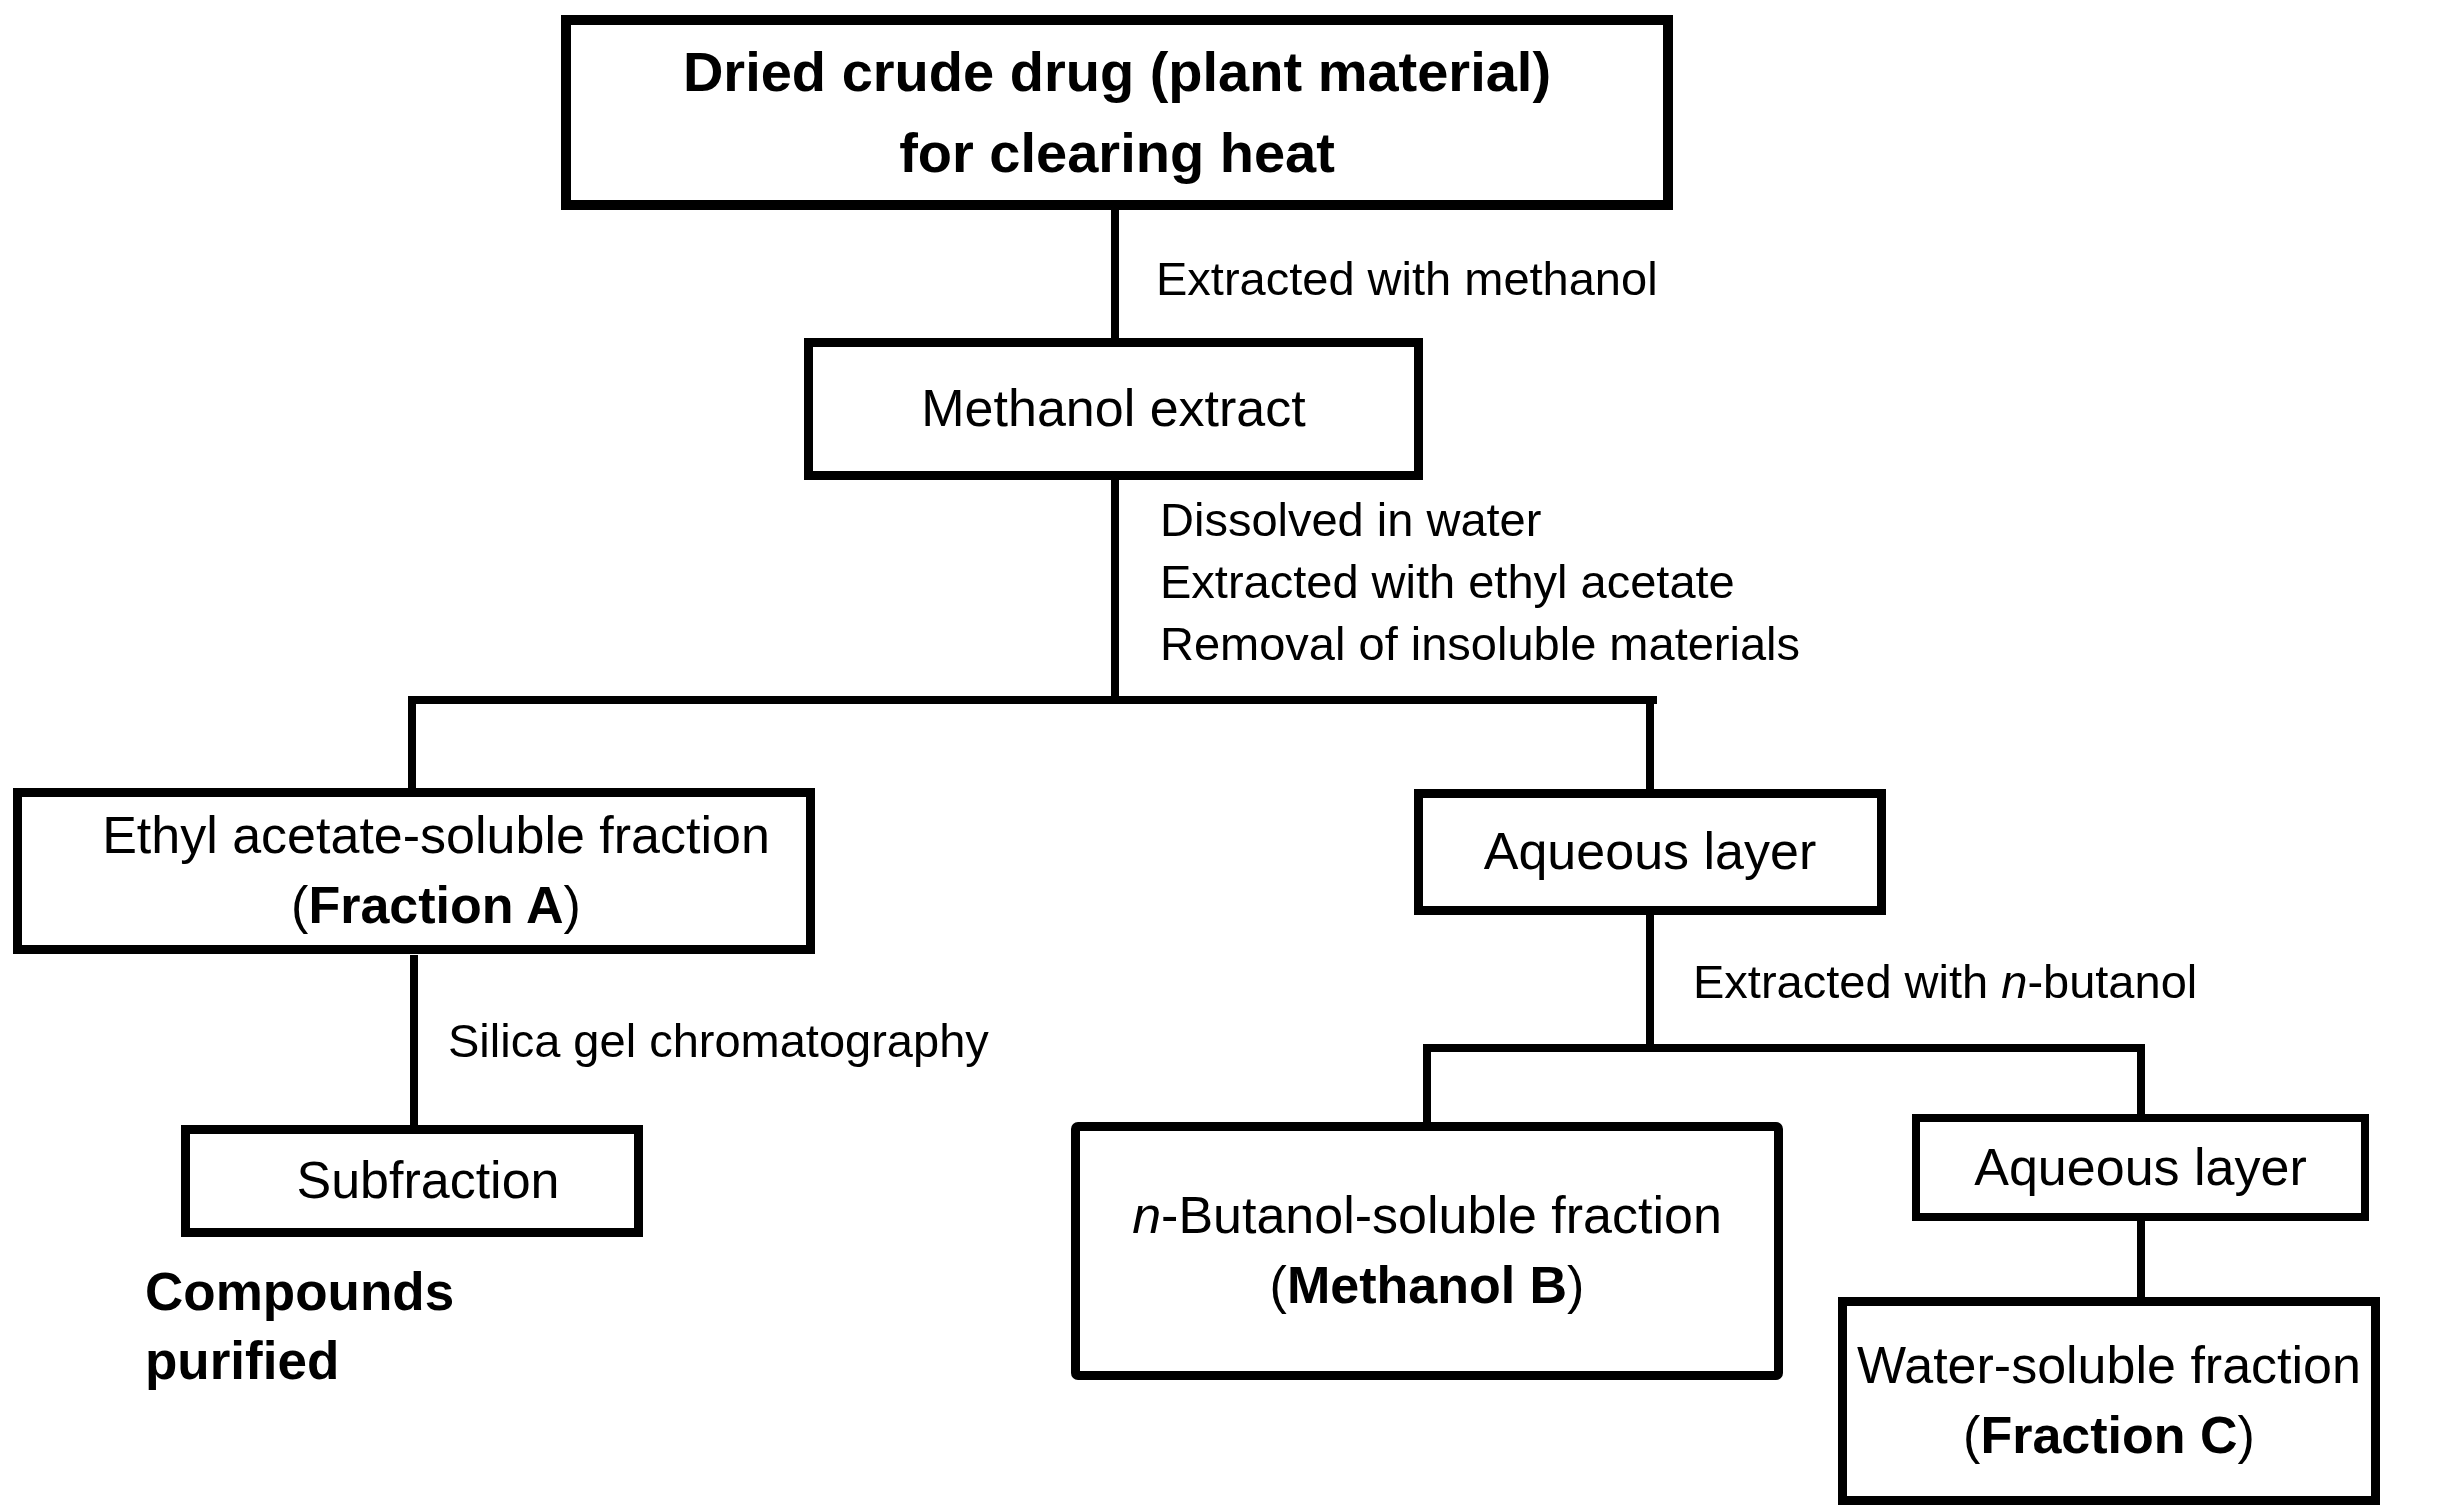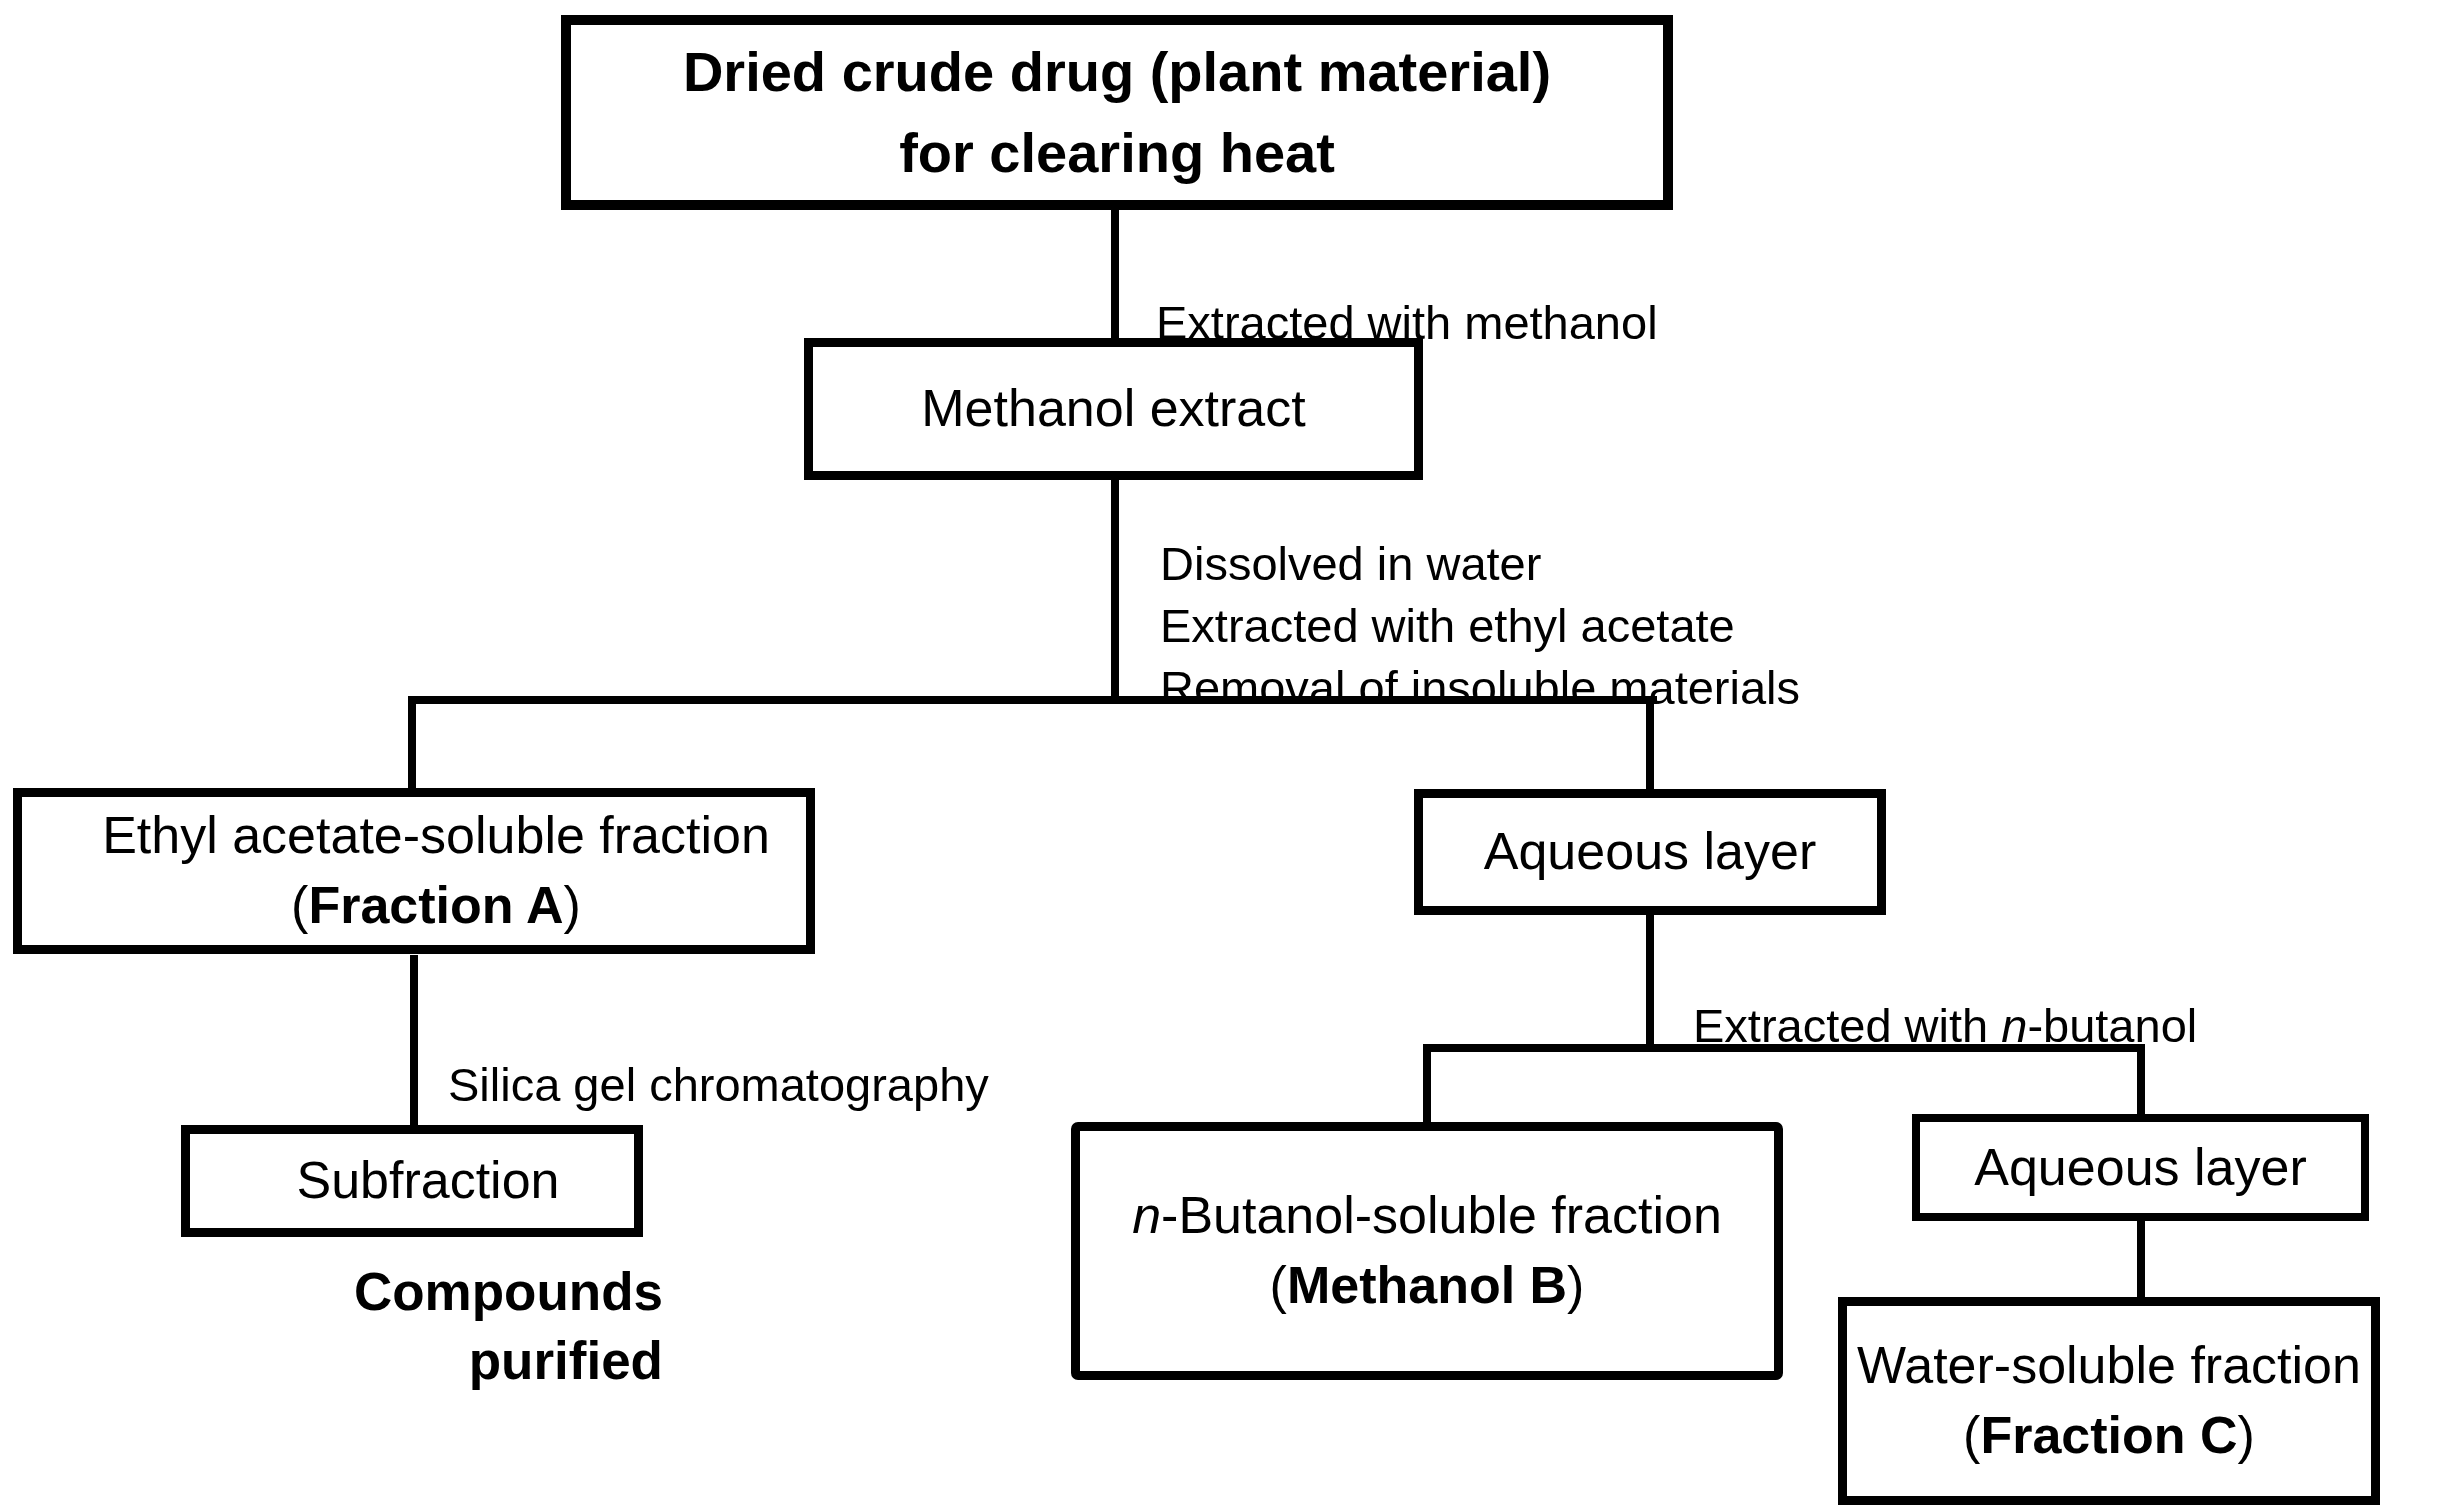--- a/index.html
+++ b/index.html
@@ -30,28 +30,27 @@
     font-weight: bold;
     line-height: 1.45;
     border-width: 10px;
   }
   .connector { position: absolute; background: #000000; }
   .edge-label {
     position: absolute;
     font-size: 47px;
     line-height: 62px;
     white-space: nowrap;
-    margin-top: 44px;
   }
   .free-label {
     position: absolute;
     font-size: 53px;
     font-weight: bold;
     line-height: 69px;
-    text-align: right;
+    text-align: left;
     white-space: nowrap;
   }
   .b { font-weight: bold; }
   .i { font-style: italic; }
 </style>
 </head>
 <body>
 
 <div class="canvas">
 

